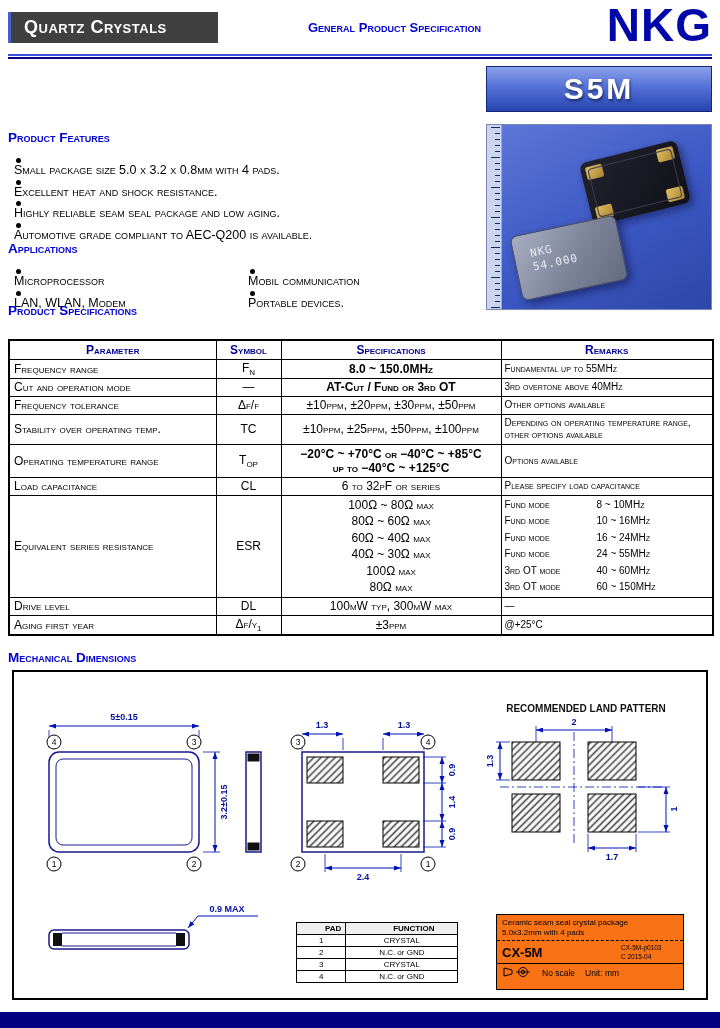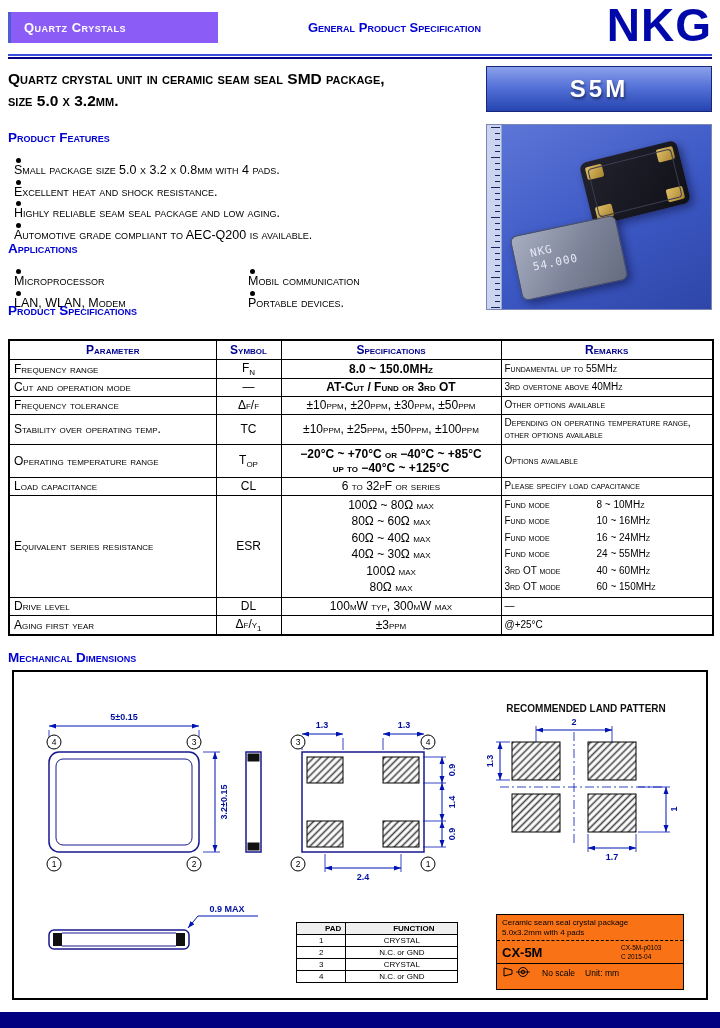--- a/index.html
+++ b/index.html
@@ -1,35 +1,35 @@
 <!DOCTYPE html>
 <html><head>
 <meta charset="utf-8">
 <style>
   * { margin:0; padding:0; box-sizing:border-box; }
   body { font-family:"Liberation Sans", sans-serif; background:#ffffff; }
   .page { position:relative; width:720px; height:1028px; background:#ffffff; overflow:hidden; }
 
   
-  .brand-box { position:absolute; left:8px; top:12px; width:210px; height:31px; background:#8b5cf6;
-    border-left:3px solid #4a5fd0; color:#fff; font-weight:bold; font-size:13px; line-height:31px;
+  .brand-box { position:absolute; left:8px; top:12px; width:210px; height:31px; background:#404040;
+    border-left:3px solid #4a5fd0; color:#fff; font-weight:bold; font-size:18px; line-height:31px;
     padding-left:13px; font-variant:small-caps; letter-spacing:.5px; }
   .doc-type { position:absolute; left:308px; top:20px; color:#0000d2; font-weight:bold; font-size:13px;
     font-variant:small-caps; }
   .logo { position:absolute; right:8px; top:0; color:#0008aa; font-weight:bold; font-size:46px;
     line-height:50px; letter-spacing:1px; }
   .header-rule { position:absolute; left:8px; right:8px; top:54px; height:5px;
     background:linear-gradient(to bottom,#3c50e0 0 2px,#ffffff 2px 3px,#000080 3px 5px); }
 
   
   .doc-title { position:absolute; left:8px; top:68px; width:470px; color:#000; font-weight:bold;
     font-size:15.5px; line-height:22px; font-variant:small-caps; }
   .model-box { position:absolute; left:486px; top:66px; width:226px; height:46px;
     background:linear-gradient(180deg,#8ba1ea 0%,#5572d8 45%,#2644b0 100%); border:1px solid #16267a;
-    display:flex; align-items:center; justify-content:center; color:#fff; font-weight:bold; font-size:24px;
+    display:flex; align-items:center; justify-content:center; color:#fff; font-weight:bold; font-size:30px;
     letter-spacing:3px; text-shadow:1px 2px 3px rgba(0,0,20,.55); }
 
   
   .photo { position:absolute; left:486px; top:124px; width:226px; height:186px; overflow:hidden;
     background:linear-gradient(150deg,#5e77d8 0%,#3c58c4 55%,#2e46a8 100%); border:1px solid #7a86b8; }
   .ruler { position:absolute; left:0; top:0; width:15px; height:100%; background:#ccd5f0; border-right:1px solid #9aa8d8; }
   .ruler::before { content:""; position:absolute; right:1px; top:2px; width:5px; height:100%;
     background:repeating-linear-gradient(to bottom,#16265c 0 1px,transparent 1px 6px); }
   .ruler::after { content:""; position:absolute; right:1px; top:2px; width:9px; height:100%;
     background:repeating-linear-gradient(to bottom,#16265c 0 1px,transparent 1px 30px); }
@@ -109,24 +109,20 @@
 
 <div class="page">
 
   <div class="brand-box">
     <span>Quartz Crystals</span>
   </div>
   <div class="doc-type">General Product Specification</div>
   <div class="logo">NKG</div>
   <div class="header-rule"></div>
 
-  <div class="doc-title">
-    <div>Quartz crystal unit in ceramic seam seal SMD package,</div>
-    <div>size 5.0 x 3.2mm.</div>
-  </div>
   <div class="model-box">
     <span>S5M</span>
   </div>
 
   <div class="photo">
     <div class="ruler"></div>
     <div class="crystal-a">
       <span class="gpad p1"></span>
       <span class="gpad p2"></span>
       <span class="gpad p3"></span>

